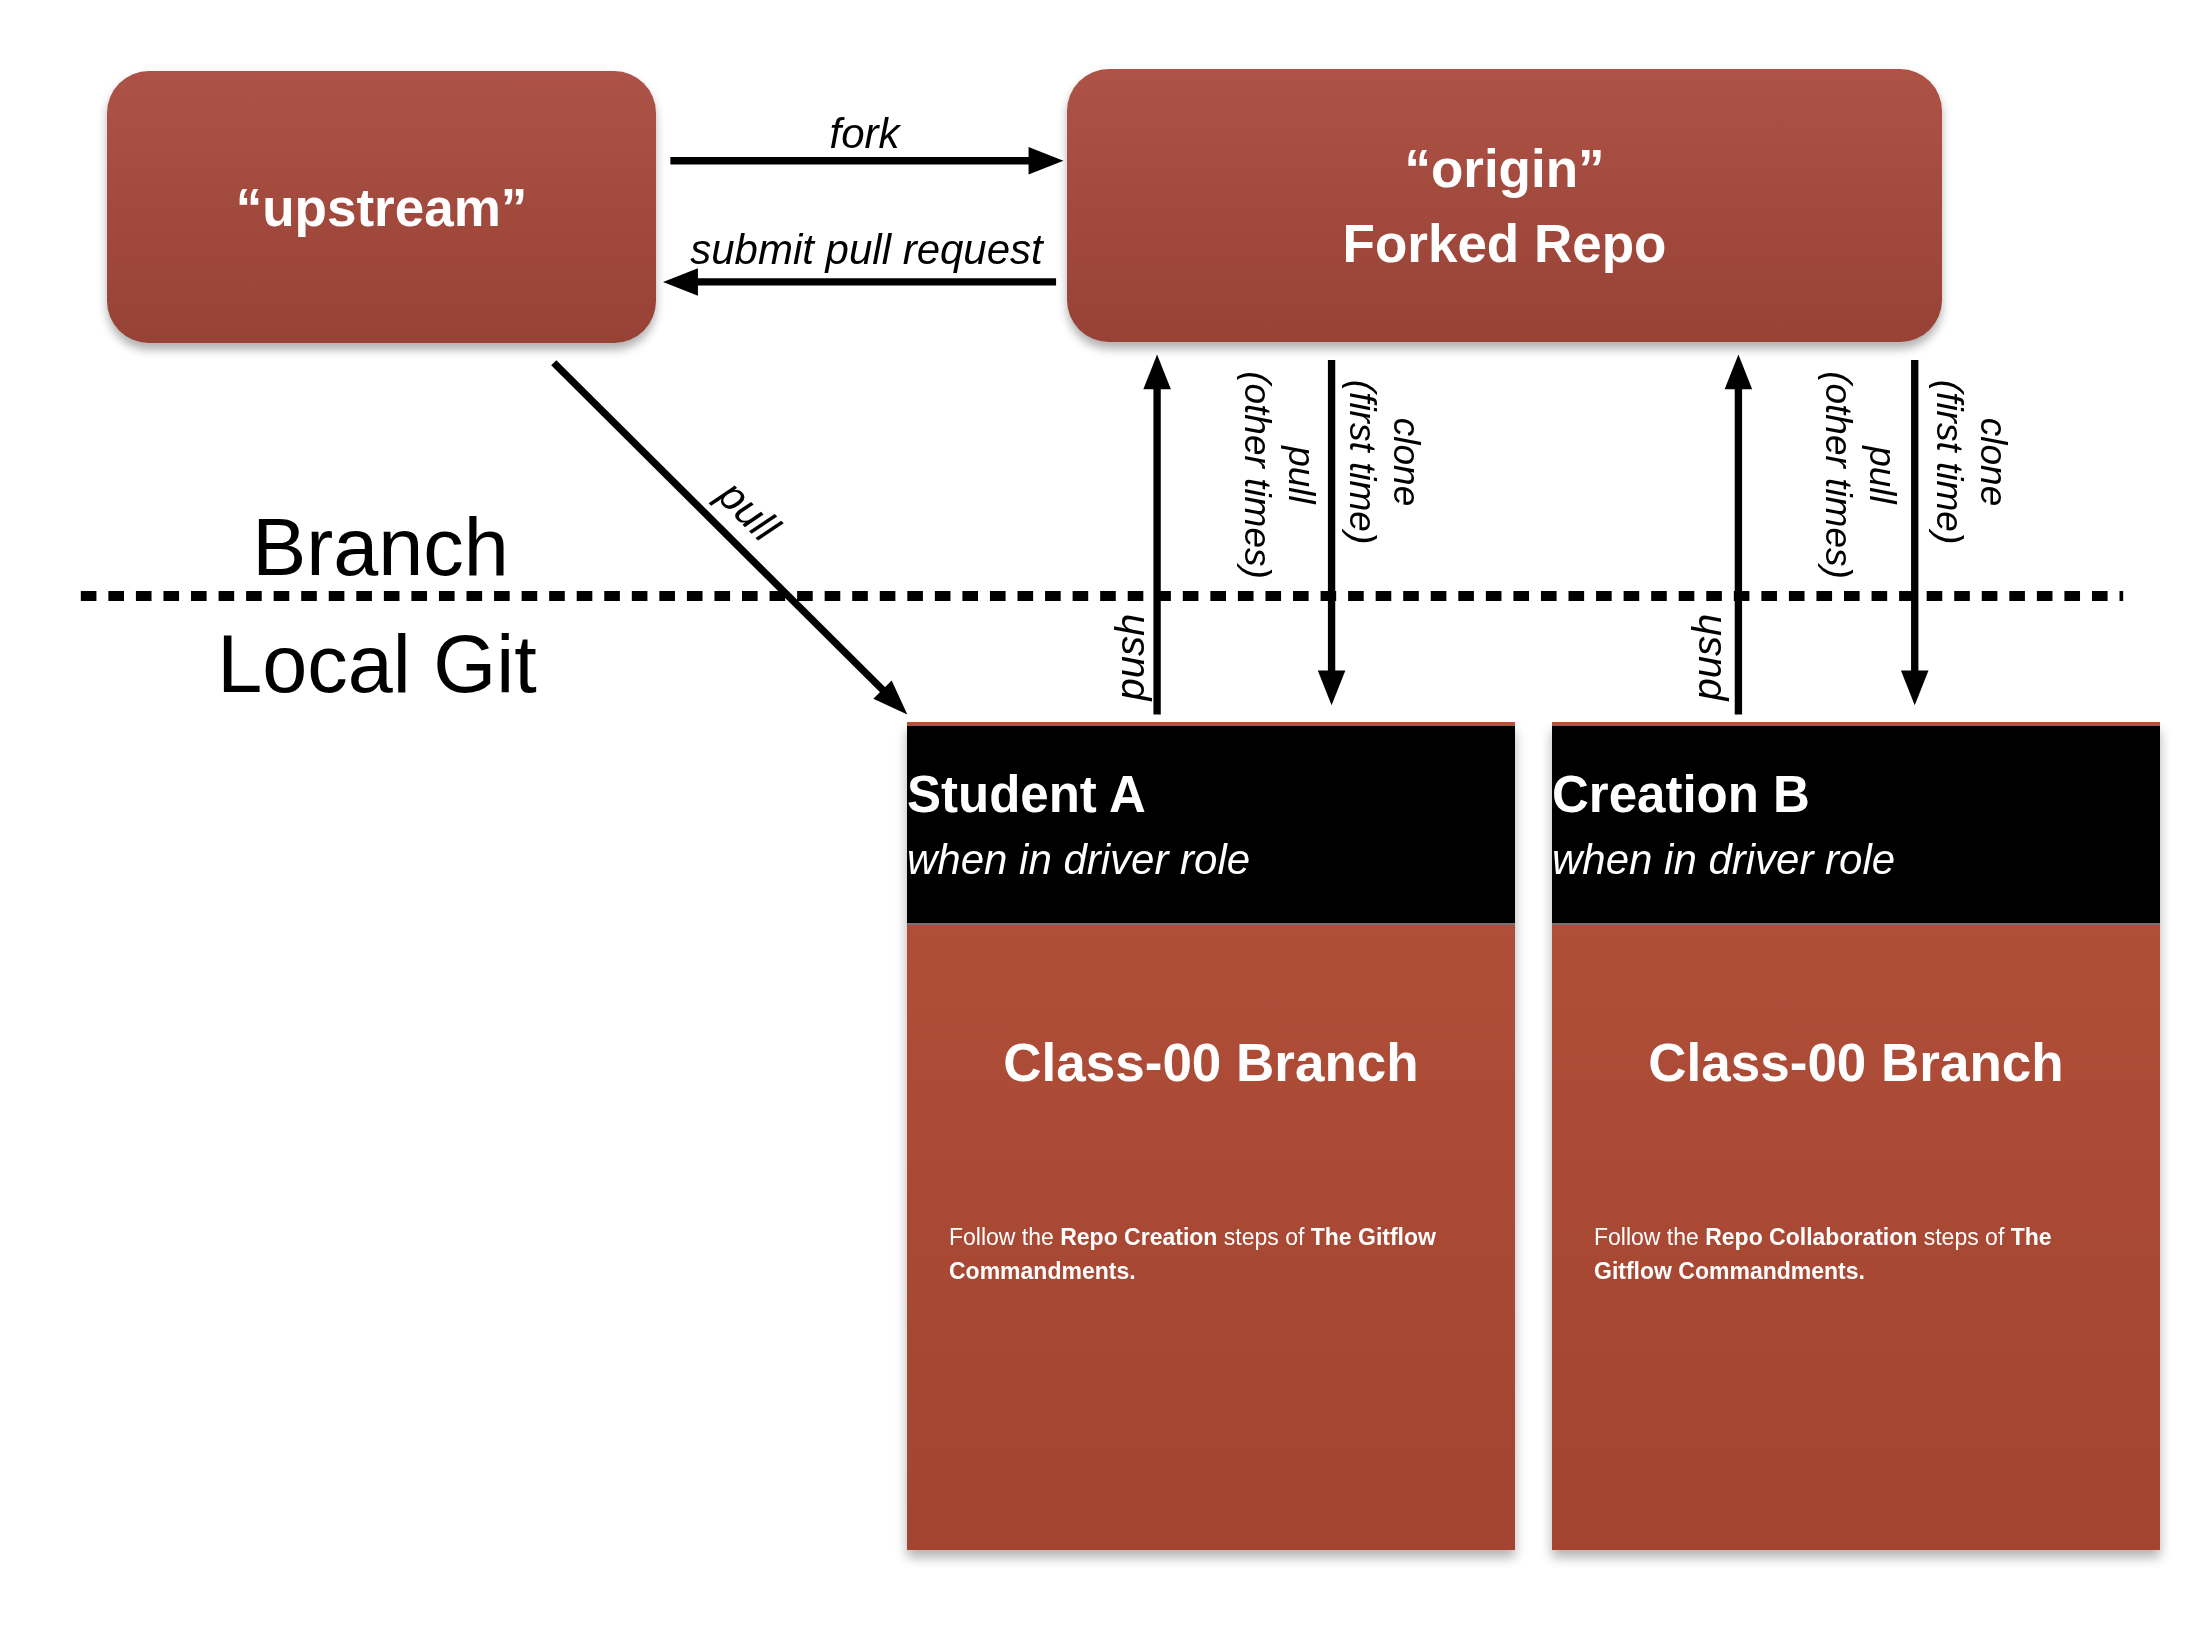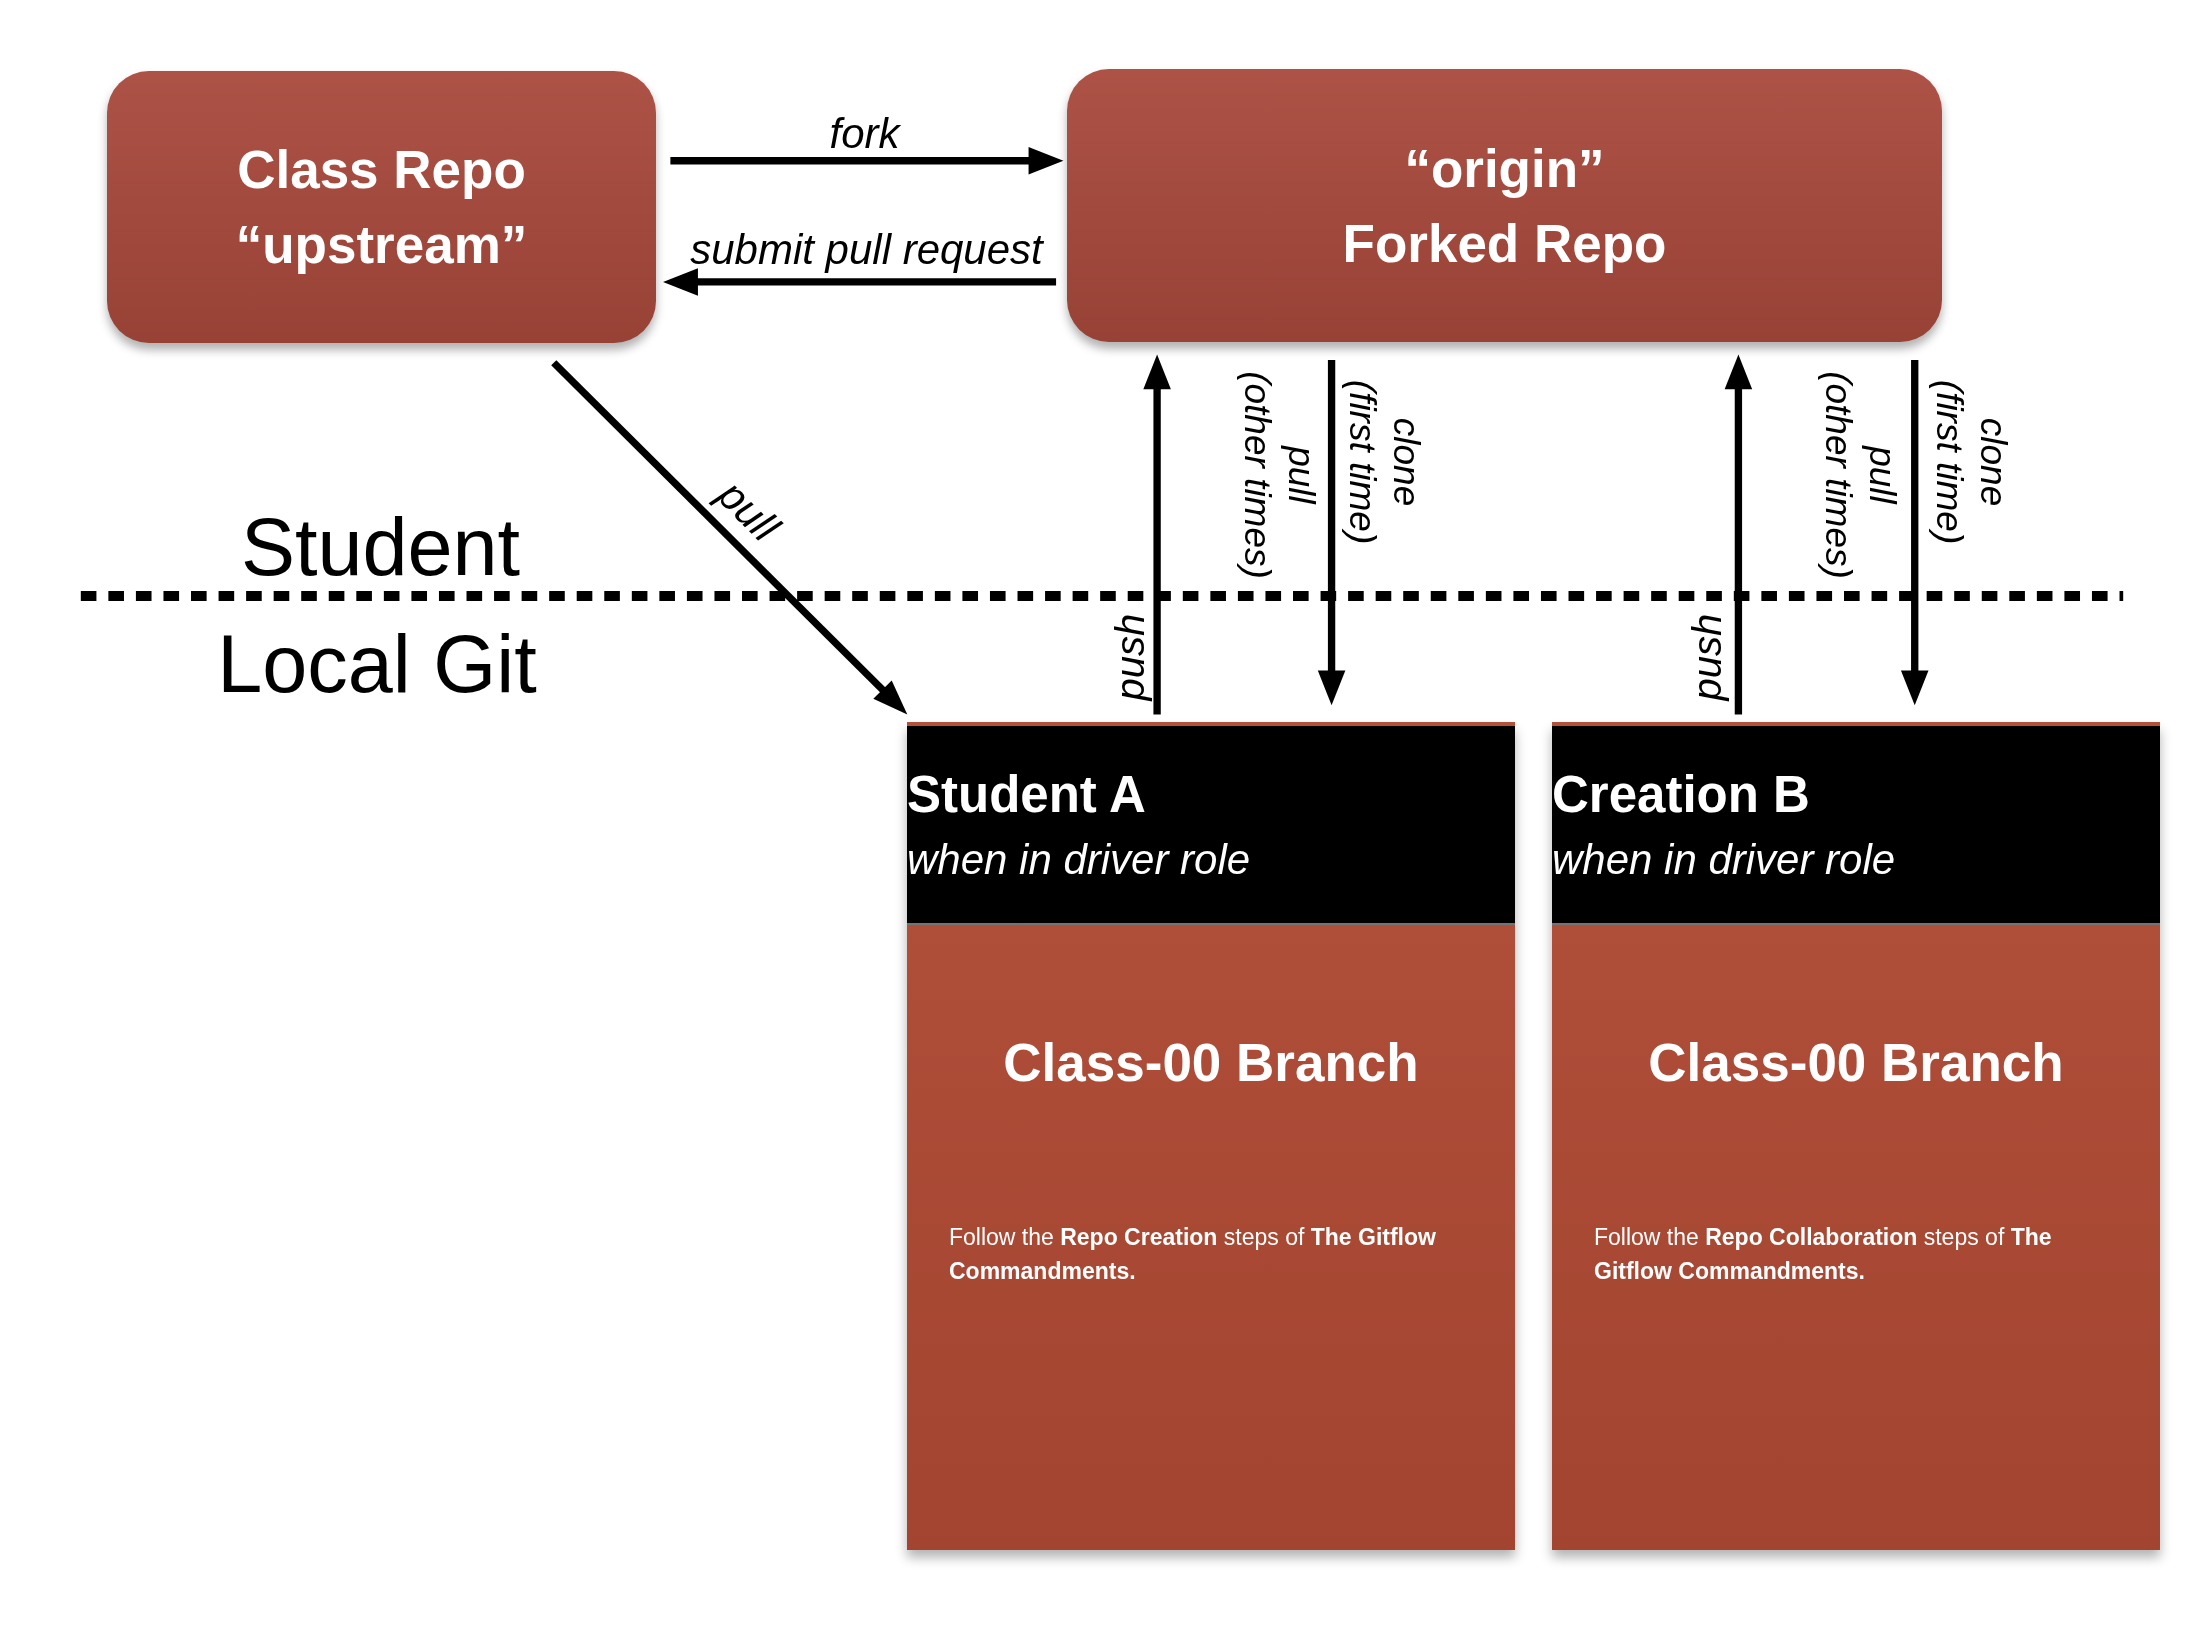--- a/index.html
+++ b/index.html
@@ -96,30 +96,29 @@
       <polygon points="1893,386 1878,424 1908,424"></polygon>
     </g>
 
     <g>
       <line x1="2085" y1="392" x2="2085" y2="734" stroke-width="8"></line>
       <polygon points="2085,768 2070,730 2100,730"></polygon>
     </g>
   </svg>
 
   <div class="repo repo-class">
-    <div>Class Repo</div>
     <div>“upstream”</div>
   </div>
 
   <div class="repo repo-forked">
     <div>“origin”</div>
     <div>Forked Repo</div>
   </div>
 
-  <div class="zone zone-github">Student</div>
+  <div class="zone zone-github">Branch</div>
   <div class="zone zone-local">Local Git</div>
 
   <div class="alabel lbl-submit">submit pull request</div>
   <div class="alabel lbl-fork">fork</div>
   <div class="alabel lbl-pull-diag">pull</div>
 
   <div class="alabel lbl-push-a">push</div>
   <div class="alabel rot lbl-pull-a">
     <div>pull</div>
     <div>(other times)</div>

